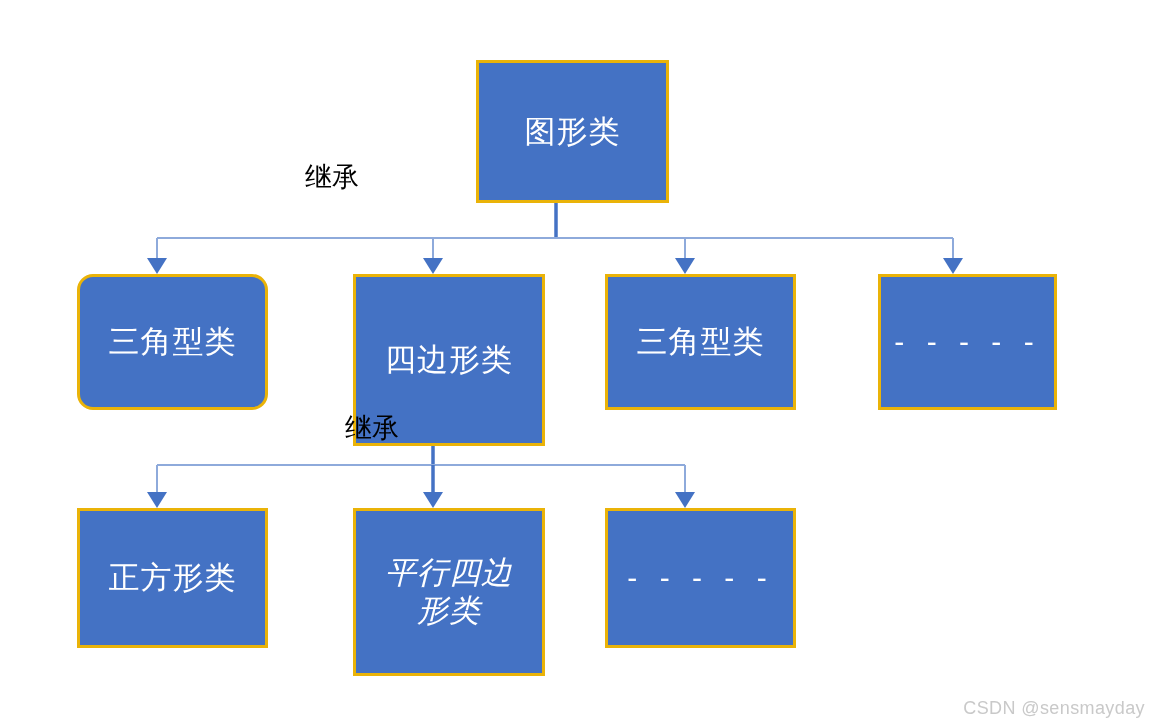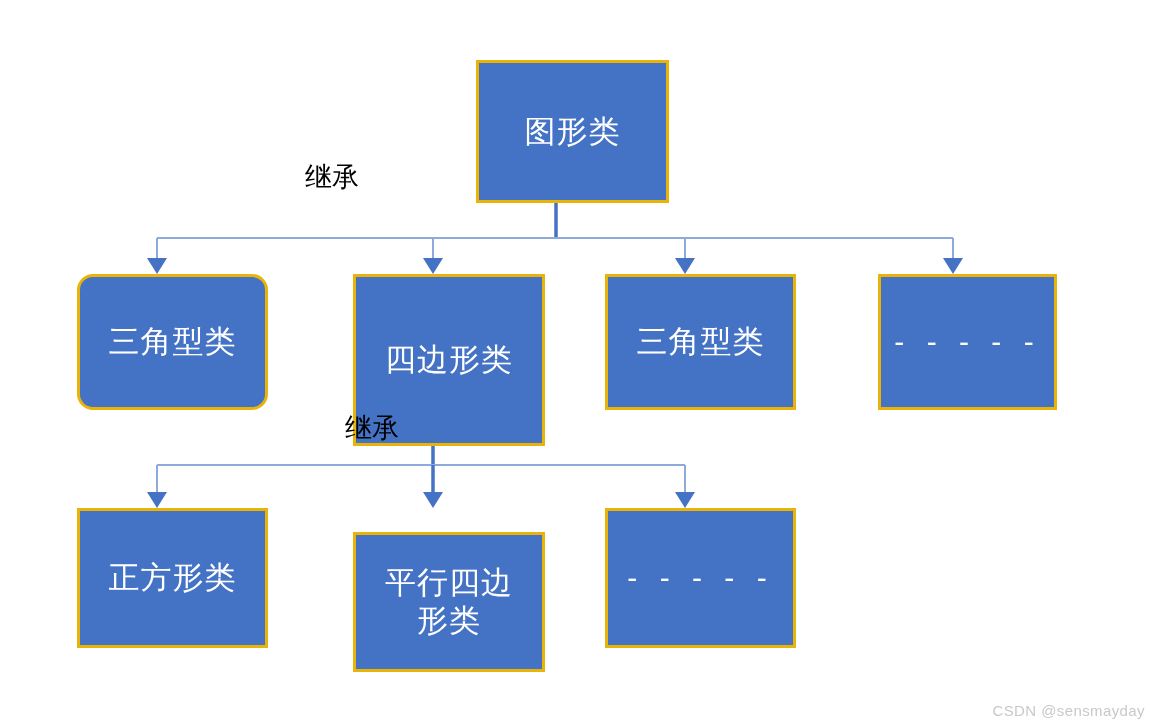--- a/index.html
+++ b/index.html
@@ -56,21 +56,21 @@
     top: 0;
     width: 1157px;
     height: 727px;
     pointer-events: none;
   }
   #watermark {
     position: absolute;
     right: 12px;
     bottom: 8px;
     color: #c9c9c9;
-    font-size: 15px;
+    font-size: 18px;
     letter-spacing: 0.4px;
     white-space: nowrap;
   }
 </style>
 </head>
 <body>
 
 <div id="diagram-canvas">
 
   <svg id="connector-layer" viewBox="0 0 1157 727" width="1157" height="727" xmlns="http://www.w3.org/2000/svg">
@@ -109,21 +109,21 @@
   <div class="node-box" style="left: 589px; top: 274px; width: 191px; height: 136px;">
     <span class="node-label">三角型类</span>
   </div>
   <div class="node-box" style="left: 862px; top: 274px; width: 179px; height: 136px;">
     <span class="node-label dashes">- - - - -</span>
   </div>
 
   <div class="node-box" style="left: 61px; top: 508px; width: 191px; height: 140px;">
     <span class="node-label">正方形类</span>
   </div>
-  <div class="node-box" style="left: 337px; top: 532px; width: 192px; height: 140px;">
+  <div class="node-box" style="left: 337px; top: 508px; width: 192px; height: 168px; font-style: italic;">
     <span class="node-label">平行四边
 形类</span>
   </div>
   <div class="node-box" style="left: 589px; top: 508px; width: 191px; height: 140px;">
     <span class="node-label dashes">- - - - -</span>
   </div>
 
   <div class="edge-label" style="left: 305px; top: 164px;">继承</div>
   <div class="edge-label" style="left: 345px; top: 415px;">继承</div>
 

